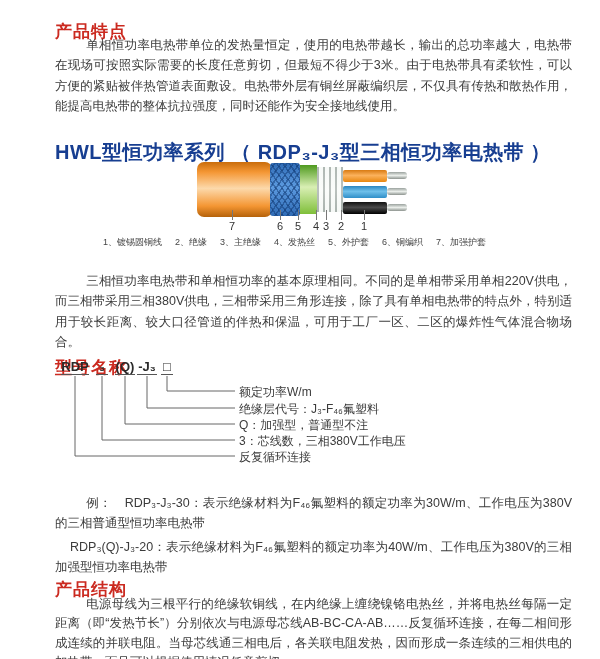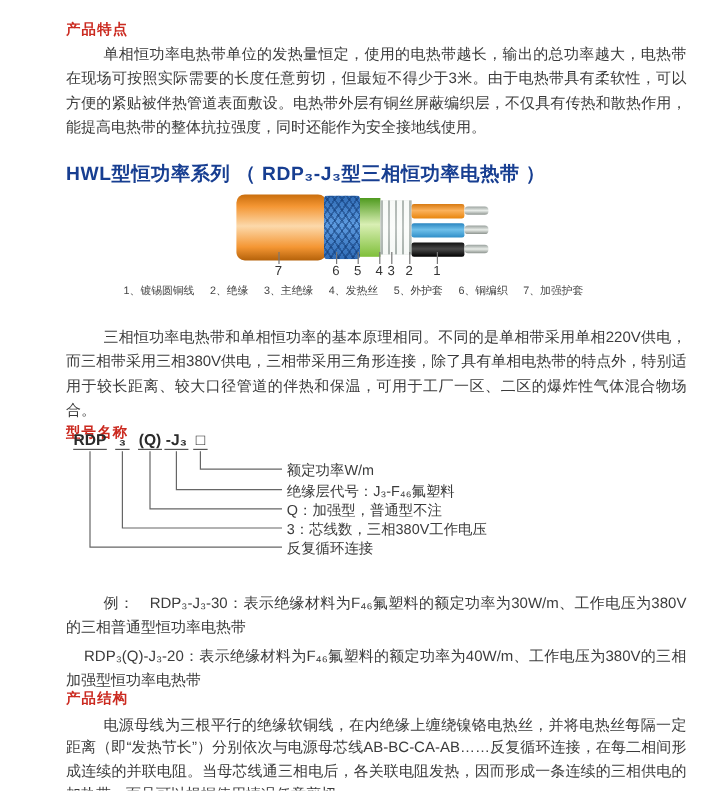--- a/index.html
+++ b/index.html
@@ -1,19 +1,19 @@
 <!DOCTYPE html>
 <html><head>
 <meta charset="utf-8">
 <style>
   html,body{margin:0;padding:0;background:#fff;}
   .page{position:relative;width:600px;height:659px;background:#ffffff;overflow:hidden;
         font-family:"Liberation Sans","DejaVu Sans",sans-serif;color:#3b3b3b;}
-  .h-red{position:absolute;left:55px;font-size:12px;font-weight:bold;color:#cb2a20;letter-spacing:1px;}
-  .h-blue{position:absolute;left:55px;font-size:16px;font-weight:bold;color:#173e91;letter-spacing:.5px;}
+  .h-red{position:absolute;left:55px;font-size:17px;font-weight:bold;color:#cb2a20;letter-spacing:1px;}
+  .h-blue{position:absolute;left:55px;font-size:20px;font-weight:bold;color:#173e91;letter-spacing:.5px;}
   .body-p{position:absolute;left:55px;width:517px;font-size:12.5px;line-height:20.5px;
           text-align:justify;text-indent:2.5em;color:#3b3b3b;}
   
   .figure{position:absolute;left:0;top:152px;width:600px;height:102px;}
   .sheath{position:absolute;left:197px;top:10px;width:75px;height:55px;border-radius:7px;
           background:linear-gradient(to bottom,#c96d0c,#f49633 18%,#fcd9ab 48%,#f49633 80%,#b5620a);}
   .braid{position:absolute;left:270px;top:11px;width:30px;height:53px;border-radius:3px;
          background:repeating-linear-gradient(55deg,rgba(12,52,110,.45) 0 1.5px,transparent 1.5px 5px),
                     repeating-linear-gradient(-55deg,rgba(12,52,110,.45) 0 1.5px,transparent 1.5px 5px),
                     linear-gradient(to bottom,#2f6bb5,#5d9be0 45%,#2f6bb5);}

